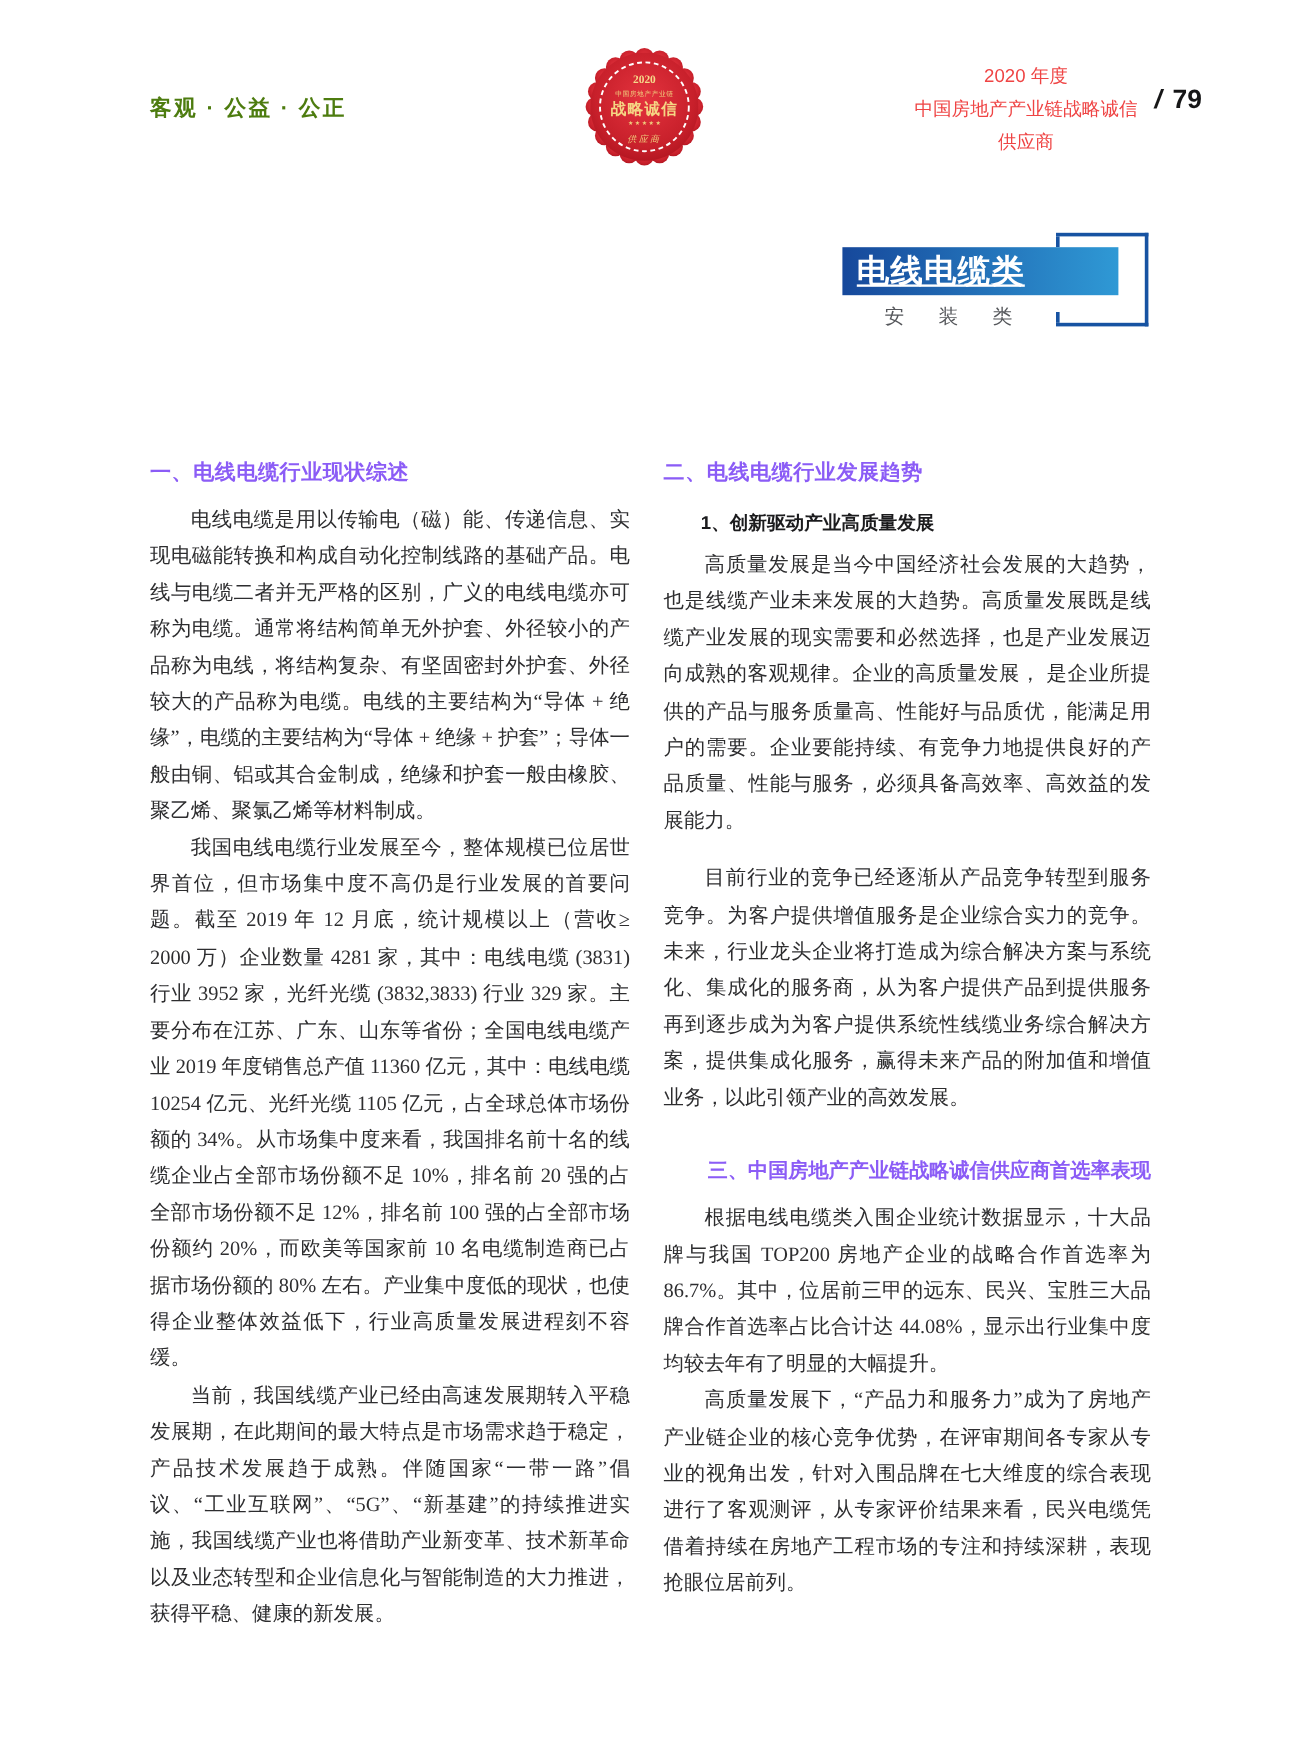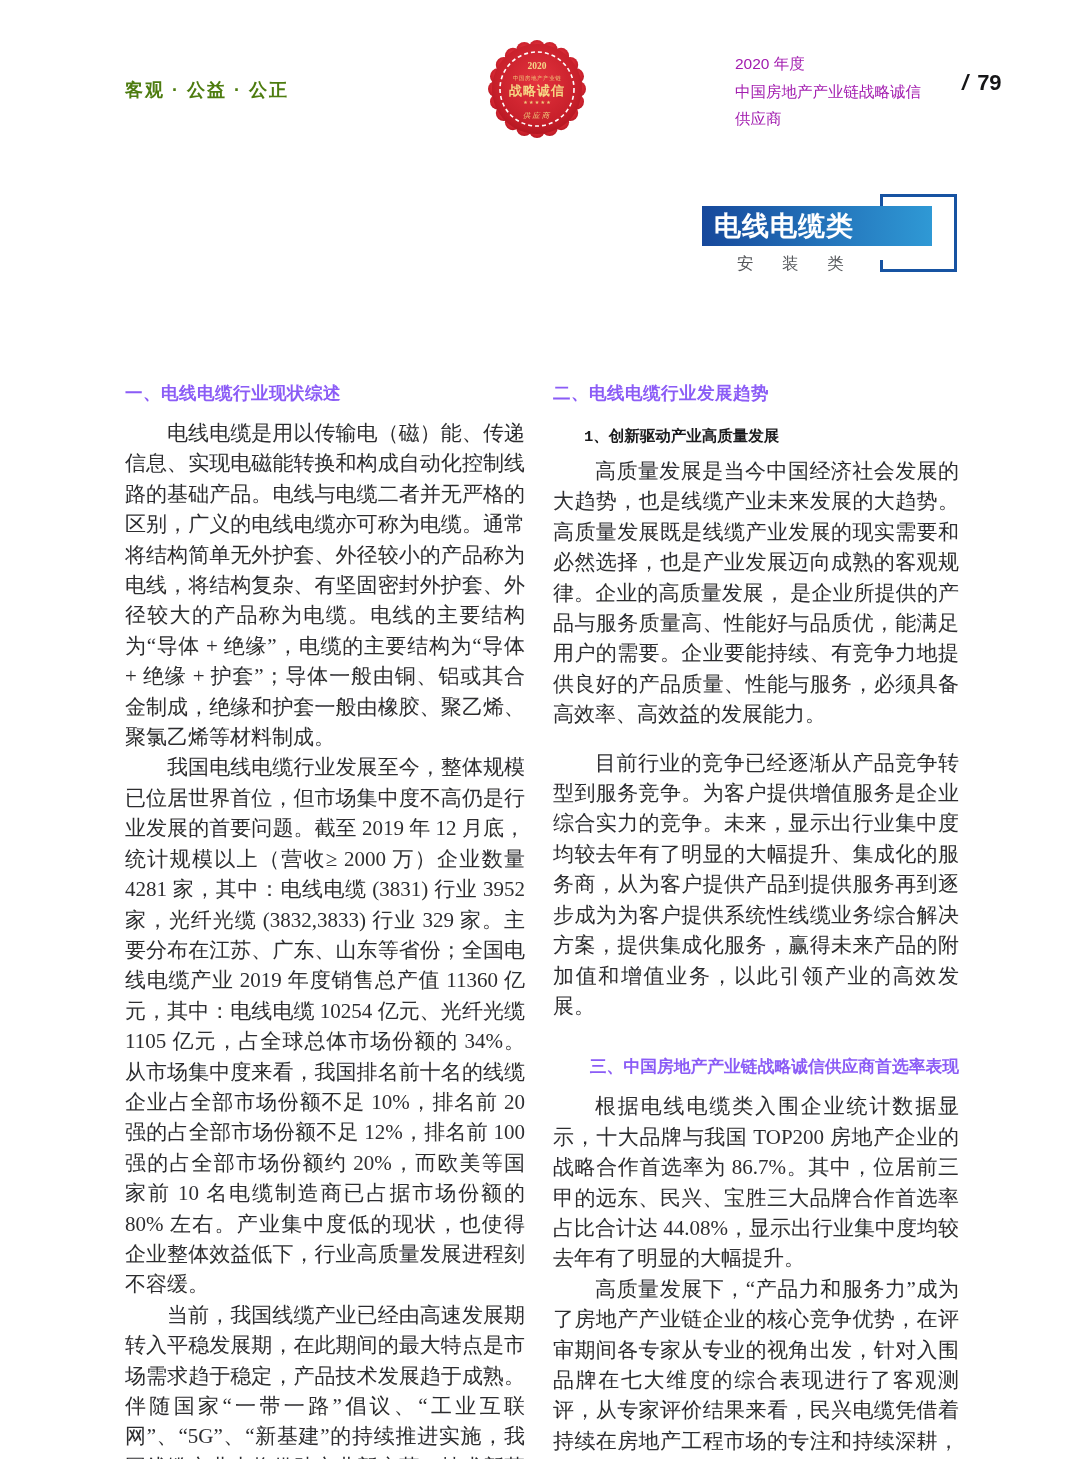--- a/index.html
+++ b/index.html
@@ -3,49 +3,49 @@
 <meta charset="utf-8">
 <style>
   html,body{margin:0;padding:0;background:#ffffff;}
   .page{position:relative;width:1075px;height:1459px;background:#ffffff;overflow:hidden;
         font-family:"Liberation Sans","DejaVu Sans",sans-serif;}
 
   
   .slogan{position:absolute;left:125px;top:78px;font-size:18px;letter-spacing:2px;
           color:#4d7c0f;font-weight:600;}
   .badge{position:absolute;left:487px;top:36px;width:100px;height:106px;}
-  .edition{position:absolute;left:735px;top:50px;width:240px;text-align:left;
-           color:#a21caf;font-size:15.5px;line-height:27.5px;}
+  .edition{position:absolute;left:735px;top:50px;width:240px;text-align:center;
+           color:#ef4444;font-size:15.5px;line-height:27.5px;}
   .pagenum{position:absolute;left:962px;top:70px;font-size:22px;font-weight:bold;
            color:#161617;}
   .pagenum .slash{font-style:italic;margin-right:9px;}
 
   
   .bracket{position:absolute;left:880px;top:194px;width:74px;height:72px;
            border:3px solid #1753a2;border-left:none;z-index:1;}
   .bracket::before{content:"";position:absolute;left:0;top:0;width:3px;height:9px;background:#1753a2;}
   .bracket::after{content:"";position:absolute;left:0;bottom:0;width:3px;height:9px;background:#1753a2;}
   .cat-bar{position:absolute;left:702px;top:206px;width:230px;height:40px;z-index:2;
            background:linear-gradient(to right,#16489b,#2f99d5);
            color:#ffffff;font-weight:bold;font-size:27px;line-height:40px;
-           padding-left:12px;box-sizing:border-box;letter-spacing:1px;}
+           padding-left:12px;box-sizing:border-box;letter-spacing:1px;text-decoration:underline;}
   .subcat{position:absolute;left:737px;top:253px;z-index:2;color:#55575b;
           font-size:16.5px;letter-spacing:12px;font-weight:400;}
 
   
   .col{position:absolute;top:381px;
        font-family:"Liberation Serif","DejaVu Serif",serif;color:#2d2d2f;}
   .col-left{left:125px;width:400px;}
   .col-right{left:553px;width:406px;}
   .sec-h{font-family:"Liberation Sans","DejaVu Sans",sans-serif;
          font-size:17.5px;font-weight:bold;color:#8b5cf6;margin:0 0 13px 0;letter-spacing:0.5px;}
   .sec-h.tight{font-size:16.8px;letter-spacing:0;text-align:right;}
-  .sub-h{font-family:Liberation Mono, monospace;
+  .sub-h{font-family:Liberation Sans, sans-serif;
          font-size:15.5px;font-weight:bold;color:#1b1b1d;margin:0 0 9px 0;padding-left:31px;}
-  .para{font-size:21px;line-height:30.4px;text-align:justify;text-indent:2em;margin:0;}
+  .para{font-size:17px;line-height:30.4px;text-align:justify;text-indent:2em;margin:0;}
   .gap18{height:18px;} .gap34{height:34px;} .gap8{height:8px;}
 
   
   .badge svg text{font-family:"Liberation Serif","DejaVu Serif",serif;}
 </style>
 </head>
 <body>
 
 <div class="page">
 
@@ -110,20 +110,20 @@
     <p class="para">我国电线电缆行业发展至今，整体规模已位居世界首位，但市场集中度不高仍是行业发展的首要问题。截至 2019 年 12 月底，统计规模以上（营收≥ 2000 万）企业数量 4281 家，其中：电线电缆 (3831) 行业 3952 家，光纤光缆 (3832,3833) 行业 329 家。主要分布在江苏、广东、山东等省份；全国电线电缆产业 2019 年度销售总产值 11360 亿元，其中：电线电缆 10254 亿元、光纤光缆 1105 亿元，占全球总体市场份额的 34%。从市场集中度来看，我国排名前十名的线缆企业占全部市场份额不足 10%，排名前 20 强的占全部市场份额不足 12%，排名前 100 强的占全部市场份额约 20%，而欧美等国家前 10 名电缆制造商已占据市场份额的 80% 左右。产业集中度低的现状，也使得企业整体效益低下，行业高质量发展进程刻不容缓。</p>
     <p class="para">当前，我国线缆产业已经由高速发展期转入平稳发展期，在此期间的最大特点是市场需求趋于稳定，产品技术发展趋于成熟。伴随国家“一带一路”倡议、“工业互联网”、“5G”、“新基建”的持续推进实施，我国线缆产业也将借助产业新变革、技术新革命以及业态转型和企业信息化与智能制造的大力推进，获得平稳、健康的新发展。</p>
   </div>
 
   <div class="col col-right">
     <h2 class="sec-h">二、电线电缆行业发展趋势</h2>
     <div class="gap8"></div>
     <h3 class="sub-h">1、创新驱动产业高质量发展</h3>
     <p class="para">高质量发展是当今中国经济社会发展的大趋势，也是线缆产业未来发展的大趋势。高质量发展既是线缆产业发展的现实需要和必然选择，也是产业发展迈向成熟的客观规律。企业的高质量发展， 是企业所提供的产品与服务质量高、性能好与品质优，能满足用户的需要。企业要能持续、有竞争力地提供良好的产品质量、性能与服务，必须具备高效率、高效益的发展能力。</p>
     <div class="gap18"></div>
-    <p class="para">目前行业的竞争已经逐渐从产品竞争转型到服务竞争。为客户提供增值服务是企业综合实力的竞争。未来，显示出行业集中度均较去年有了明显的大幅提升、集成化的服务商，从为客户提供产品到提供服务再到逐步成为为客户提供系统性线缆业务综合解决方案，提供集成化服务，赢得未来产品的附加值和增值业务，以此引领产业的高效发展。</p>
+    <p class="para">目前行业的竞争已经逐渐从产品竞争转型到服务竞争。为客户提供增值服务是企业综合实力的竞争。未来，行业龙头企业将打造成为综合解决方案与系统化、集成化的服务商，从为客户提供产品到提供服务再到逐步成为为客户提供系统性线缆业务综合解决方案，提供集成化服务，赢得未来产品的附加值和增值业务，以此引领产业的高效发展。</p>
     <div class="gap34"></div>
     <h2 class="sec-h tight">三、中国房地产产业链战略诚信供应商首选率表现</h2>
     <p class="para">根据电线电缆类入围企业统计数据显示，十大品牌与我国 TOP200 房地产企业的战略合作首选率为 86.7%。其中，位居前三甲的远东、民兴、宝胜三大品牌合作首选率占比合计达 44.08%，显示出行业集中度均较去年有了明显的大幅提升。</p>
     <p class="para">高质量发展下，“产品力和服务力”成为了房地产产业链企业的核心竞争优势，在评审期间各专家从专业的视角出发，针对入围品牌在七大维度的综合表现进行了客观测评，从专家评价结果来看，民兴电缆凭借着持续在房地产工程市场的专注和持续深耕，表现抢眼位居前列。</p>
   </div>
 
 </div>
 
 </body></html>

